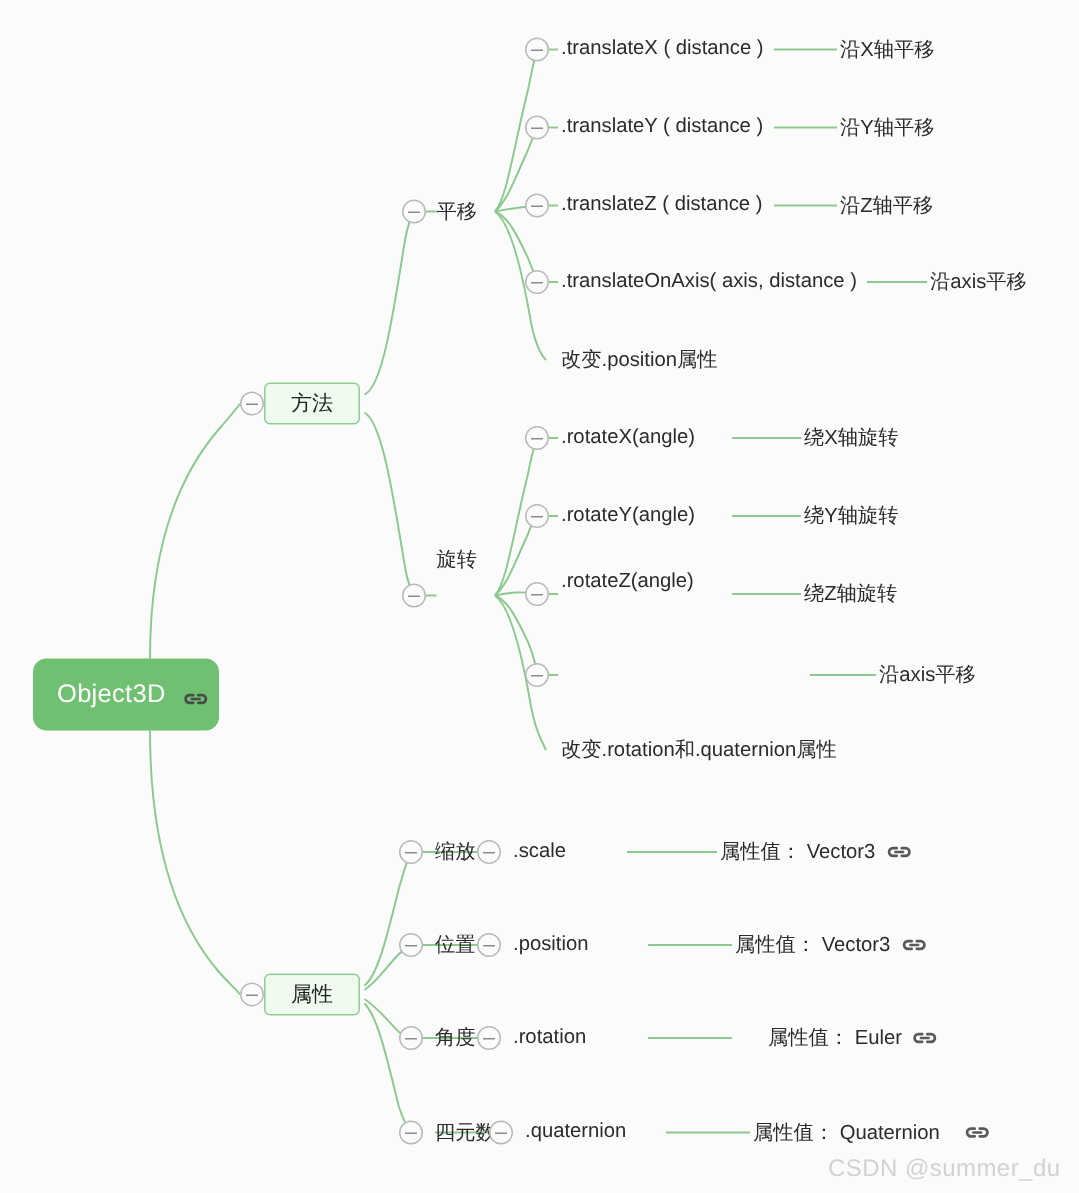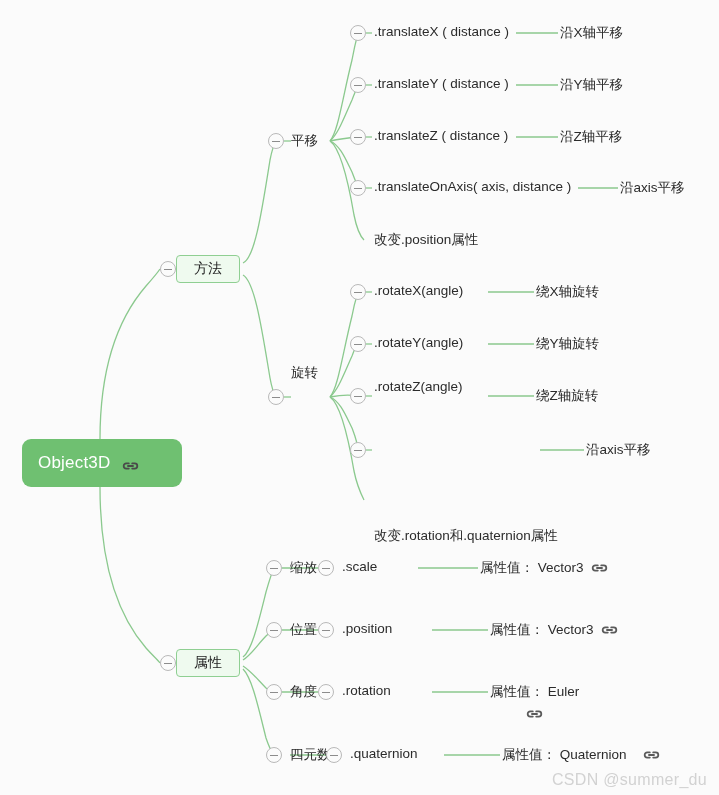--- a/index.html
+++ b/index.html
@@ -185,21 +185,21 @@
       <path d="M516,85 L558,85"></path>
       <path d="M516,137 L558,137"></path>
       <path d="M578,188 L618,188"></path>
       <path d="M488,292 L534,292"></path>
       <path d="M488,344 L534,344"></path>
       <path d="M488,396 L534,396"></path>
       <path d="M540,450 L584,450"></path>
     </g>
   </svg>
 
-  <div class="node root-node" style="left:22px; top:439px; width:160px;">
+  <div class="node root-node" style="left:22px; top:439px; width:124px;">
     <span class="label">Object3D</span>
     <span class="chain-icon">
       <svg viewBox="0 0 20 12" width="17" height="12">
         <g fill="none" stroke="#4a4a4a" stroke-width="2.1" stroke-linecap="round">
           <path d="M8,3 L5,3 A3,3 0 0 0 5,9 L8,9"></path>
           <path d="M12,3 L15,3 A3,3 0 0 1 15,9 L12,9"></path>
           <path d="M7,6 L13,6"></path>
         </g>
       </svg>
     </span>
@@ -278,21 +278,21 @@
   </div>
   <div class="note" style="left:536px; top:387px;">
     <span>绕Z轴旋转</span>
   </div>
 
   <div class="toggle" style="left:350px; top:442px;"></div>
   <div class="note" style="left:586px; top:441px;">
     <span>沿axis平移</span>
   </div>
 
-  <div class="node plain-node cn" style="left:374px; top:491px;margin-top:36px;">
+  <div class="node plain-node cn" style="left:374px; top:491px;">
     <span>改变.rotation和.quaternion属性</span>
   </div>
 
   <div class="toggle" style="left:160px; top:655px;"></div>
   <div class="node branch-node" style="left:176px; top:649px;">
     <span>属性</span>
   </div>
 
   <div class="toggle" style="left:266px; top:560px;"></div>
   <div class="node plain-node cn" style="left:290px; top:559px;">
@@ -337,21 +337,21 @@
   </div>
 
   <div class="toggle" style="left:266px; top:684px;"></div>
   <div class="node plain-node cn" style="left:290px; top:683px;">
     <span>角度</span>
   </div>
   <div class="toggle" style="left:318px; top:684px;"></div>
   <div class="node plain-node code" style="left:342px; top:683px;">
     <span>.rotation</span>
   </div>
-  <div class="note" style="left:490px; top:683px;flex-direction:column;">
+  <div class="note" style="left:512px; top:683px;">
     <span>属性值： Euler</span>
     <span class="chain-icon">
       <svg viewBox="0 0 20 12" width="17" height="12">
         <g fill="none" stroke="#5a5a5a" stroke-width="2.1" stroke-linecap="round">
           <path d="M8,3 L5,3 A3,3 0 0 0 5,9 L8,9"></path>
           <path d="M12,3 L15,3 A3,3 0 0 1 15,9 L12,9"></path>
           <path d="M7,6 L13,6"></path>
         </g>
       </svg>
     </span>

